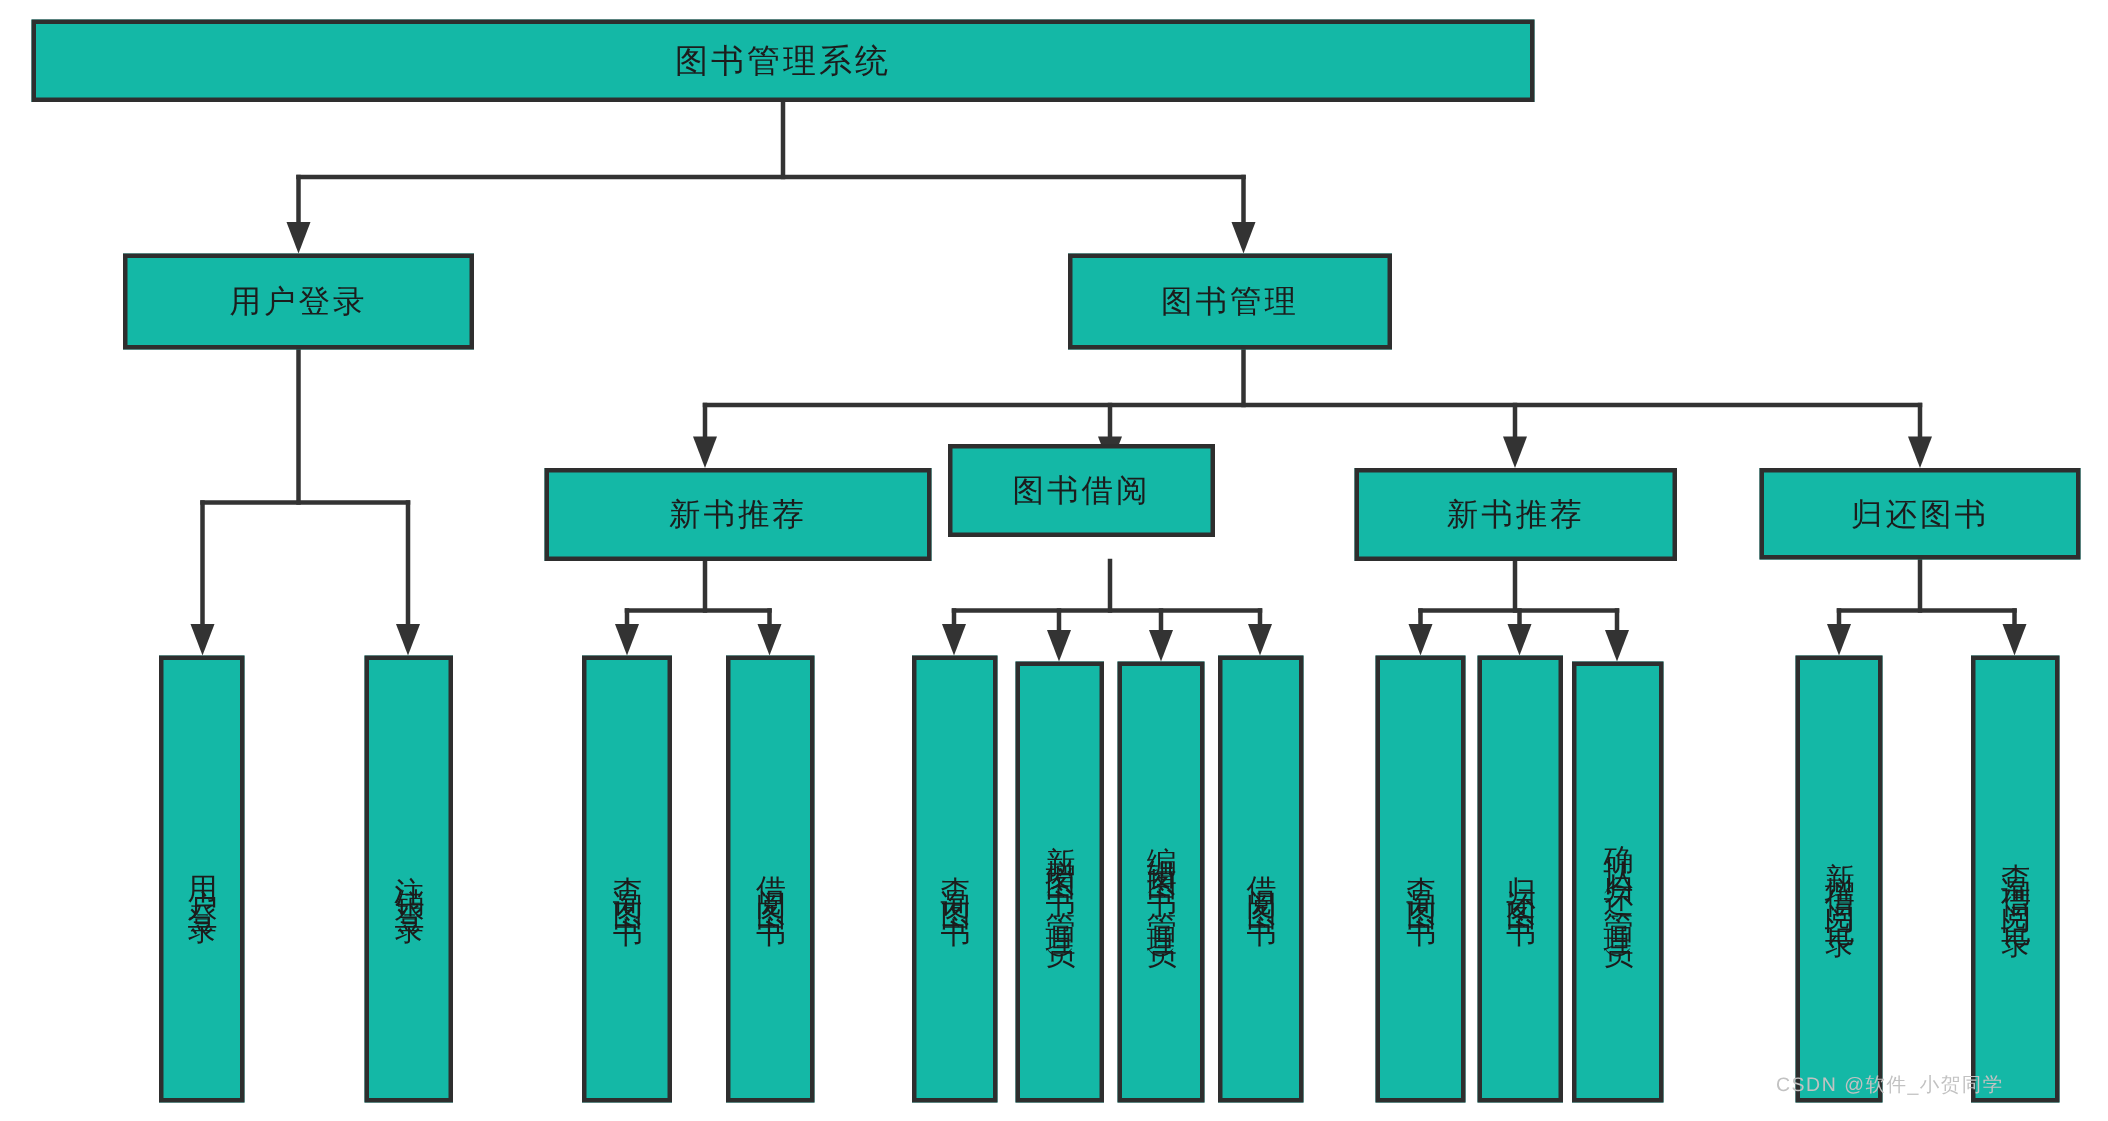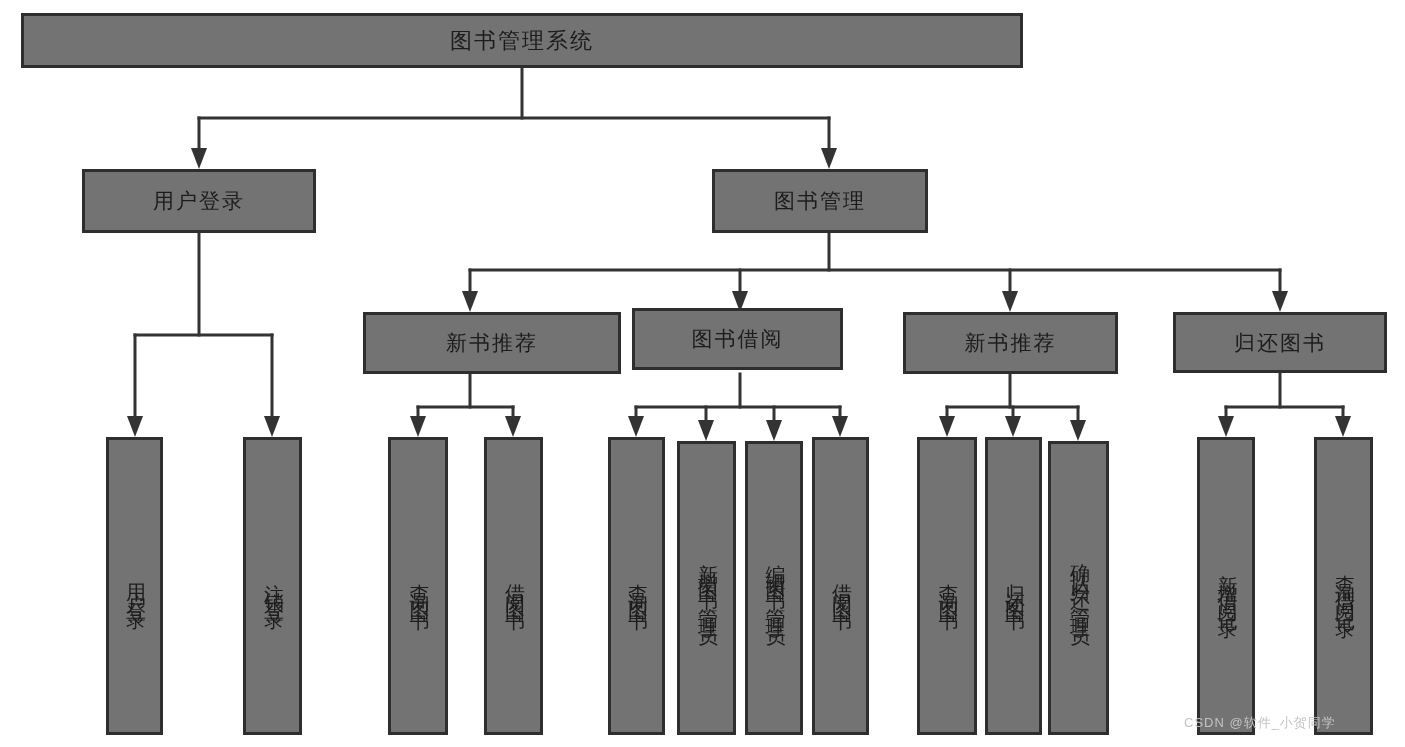--- a/index.html
+++ b/index.html
@@ -8,28 +8,27 @@
     width: 1405px;
     height: 747px;
     background: #ffffff;
     font-family: "Liberation Sans", "DejaVu Sans", sans-serif;
     overflow: hidden;
   }
   .canvas svg { position: absolute; left: 0; top: 0; }
   .node {
     position: absolute;
     box-sizing: border-box;
-    background: #737373;
+    background: #14b8a6;
     border: 3px solid #2e2e2e;
     display: flex;
     align-items: center;
     justify-content: center;
     color: #1c1c1c;
     z-index: 2;
-    font-family: Liberation Mono, monospace;
   }
   .node span { display: block; }
   .node.lv1 span { font-size: 22px; letter-spacing: 2px; }
   .node.lv2 span, .node.lv3 span { font-size: 21px; letter-spacing: 2px; }
   .node.vert span {
     writing-mode: vertical-rl;
     font-size: 20px;
     letter-spacing: 9px;
     line-height: 1;
   }
@@ -108,21 +107,21 @@
       </div>
       <div class="node lv2" style="left: 82px; top: 169px; width: 234px; height: 64px;">
         <span>用户登录</span>
       </div>
       <div class="node lv2" style="left: 712px; top: 169px; width: 216px; height: 64px;">
         <span>图书管理</span>
       </div>
       <div class="node lv3" style="left: 363px; top: 312px; width: 258px; height: 62px;">
         <span>新书推荐</span>
       </div>
-      <div class="node lv3" style="left: 632px; top: 308px; width: 211px; height: 62px;">
+      <div class="node lv3" style="left: 632px; top: 296px; width: 178px; height: 62px;">
         <span>图书借阅</span>
       </div>
       <div class="node lv3" style="left: 903px; top: 312px; width: 215px; height: 62px;">
         <span>新书推荐</span>
       </div>
       <div class="node lv3" style="left: 1173px; top: 312px; width: 214px; height: 61px;">
         <span>归还图书</span>
       </div>
       <div class="node lv4 vert" style="left: 106px; top: 437px; width: 57px; height: 298px;">
         <span>用户登录</span>

